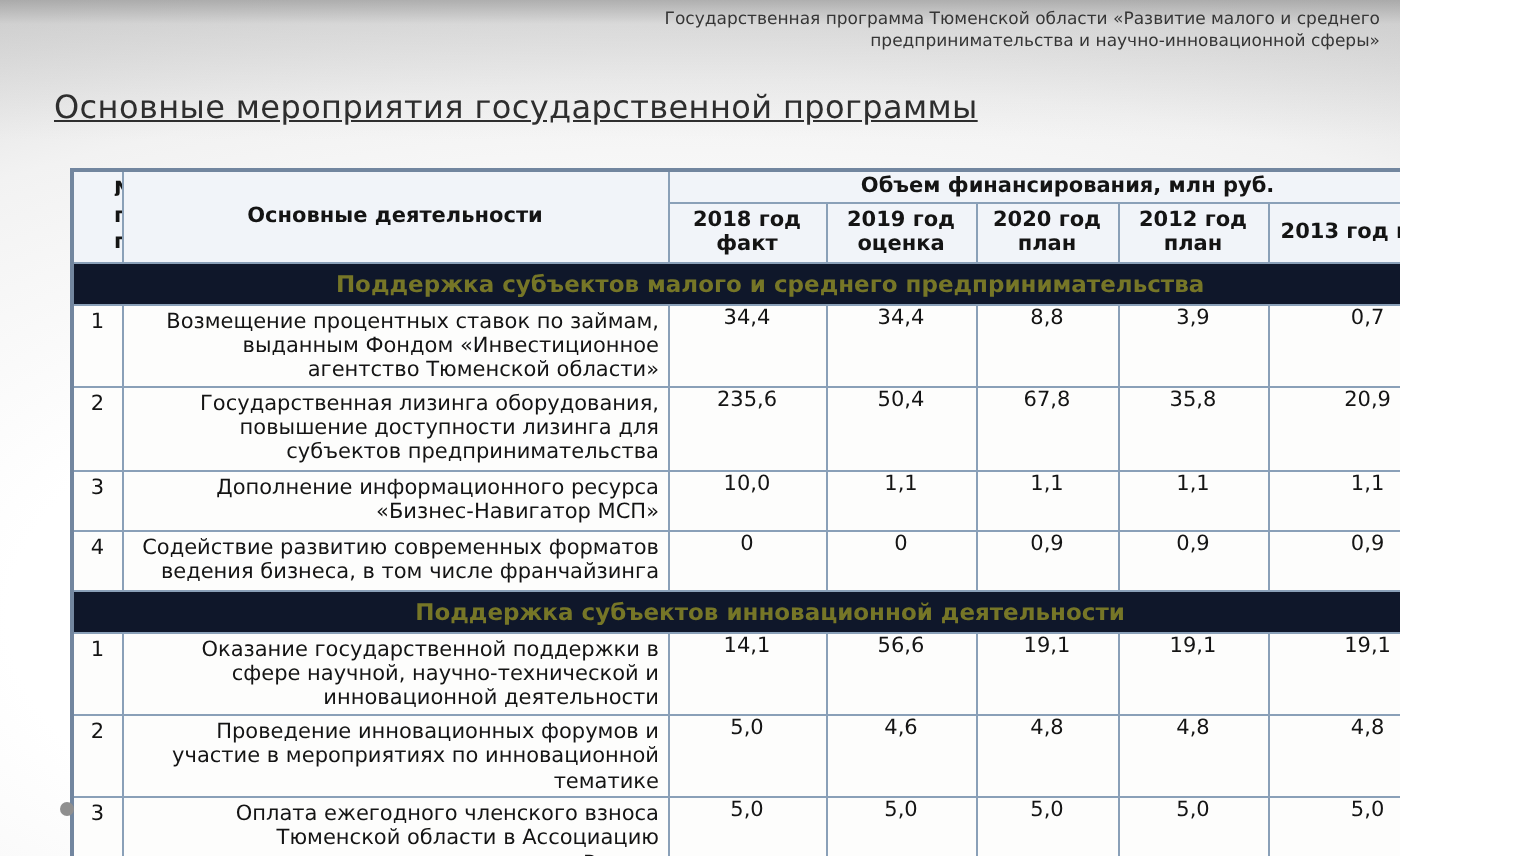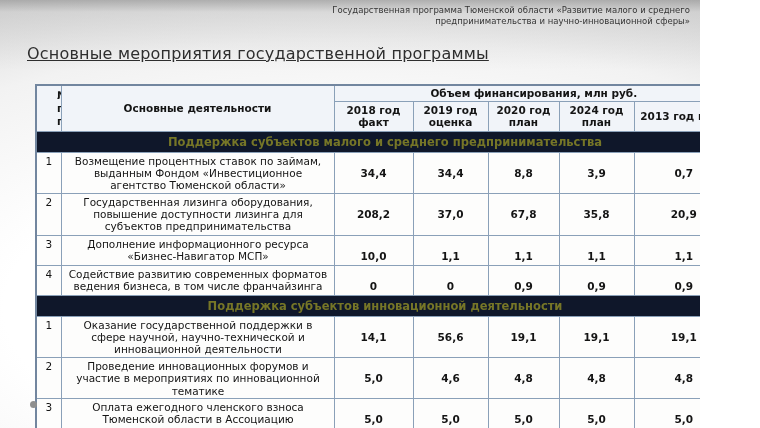--- a/index.html
+++ b/index.html
@@ -36,22 +36,22 @@
   }
   th.num-head{word-break:break-all;line-height:1.1;padding:1px 20px;}
   tr.head-top{height:16px;}
   tr.head-years{height:30px;}
   td.sec{
     background:#0f172a;color:#767627;font-weight:bold;text-align:center;
     font-size:11.5px;height:18px;vertical-align:middle;padding:1px 2px;
   }
   tbody td{vertical-align:top;background:#fdfdfc;}
   td.num{text-align:center;padding-top:2px;}
-  td.act{text-align:center;line-height:1.18;padding:2px 4px 1px 5px;}
-  td.val{text-align:center;padding-top:14px;font-weight:bold;}
+  td.act{text-align:right;line-height:1.18;padding:2px 4px 1px 5px;}
+  td.val{text-align:center;padding-top:0;}
   .dot{
     position:absolute;width:7px;height:7px;border-radius:50%;
     background:#8f8f8f;
   }
   .dot-left{left:30px;top:401px;}
   .dot-right{left:701px;top:400px;}
 </style>
 </head>
 <body>
 
@@ -74,43 +74,43 @@
     <thead>
       <tr class="head-top">
         <th class="num-head" rowspan="2">№ п/п</th>
         <th rowspan="2">Основные деятельности</th>
         <th colspan="5">Объем финансирования, млн руб.</th>
       </tr>
       <tr class="head-years">
         <th>2018 год факт</th>
         <th>2019 год оценка</th>
         <th>2020 год план</th>
-        <th>2024 год план</th>
+        <th>2012 год план</th>
         <th>2013 год план</th>
       </tr>
     </thead>
     <tbody>
       <tr>
         <td class="sec" colspan="7">Поддержка субъектов малого и среднего предпринимательства</td>
       </tr>
 
       <tr style="height:40px">
         <td class="num">1</td>
         <td class="act">Возмещение процентных ставок по займам, выданным Фондом «Инвестиционное агентство Тюменской области»</td>
         <td class="val">34,4</td>
         <td class="val">34,4</td>
         <td class="val">8,8</td>
         <td class="val">3,9</td>
         <td class="val">0,7</td>
       </tr>
       <tr style="height:42px">
         <td class="num">2</td>
         <td class="act">Государственная лизинга оборудования, повышение доступности лизинга для субъектов предпринимательства</td>
-        <td class="val">208,2</td>
-        <td class="val">37,0</td>
+        <td class="val">235,6</td>
+        <td class="val">50,4</td>
         <td class="val">67,8</td>
         <td class="val">35,8</td>
         <td class="val">20,9</td>
       </tr>
       <tr style="height:30px">
         <td class="num">3</td>
         <td class="act">Дополнение информационного ресурса «Бизнес-Навигатор МСП»</td>
         <td class="val">10,0</td>
         <td class="val">1,1</td>
         <td class="val">1,1</td>

